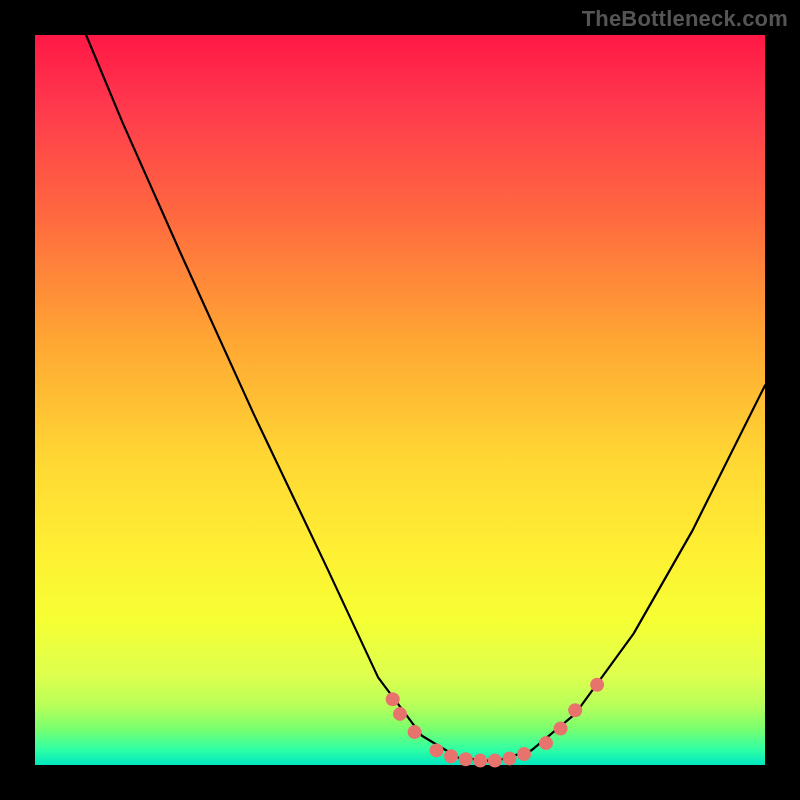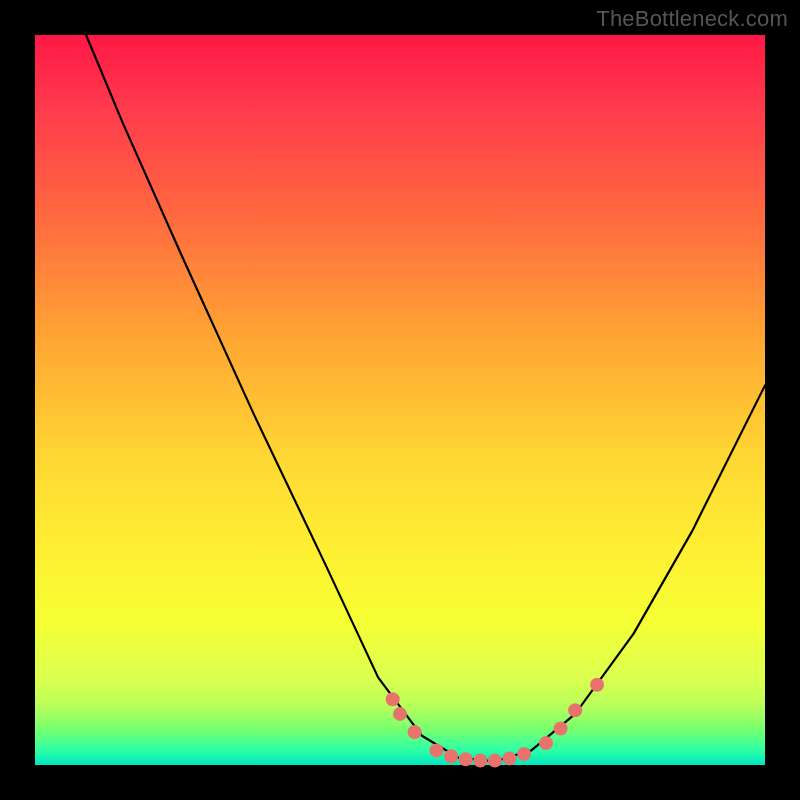--- a/index.html
+++ b/index.html
@@ -16,21 +16,21 @@
     width: 800px;
     height: 800px;
     background: #000;
   }
   .watermark {
     position: absolute;
     top: 6px;
     right: 12px;
     color: #555;
     font-size: 22px;
-    font-weight: 400;
+    font-weight: 700;
     letter-spacing: 0.2px;
     user-select: none;
     text-align: right;
   }
   .plot-area {
     position: absolute;
     left: 35px;
     top: 35px;
     width: 730px;
     height: 730px;

